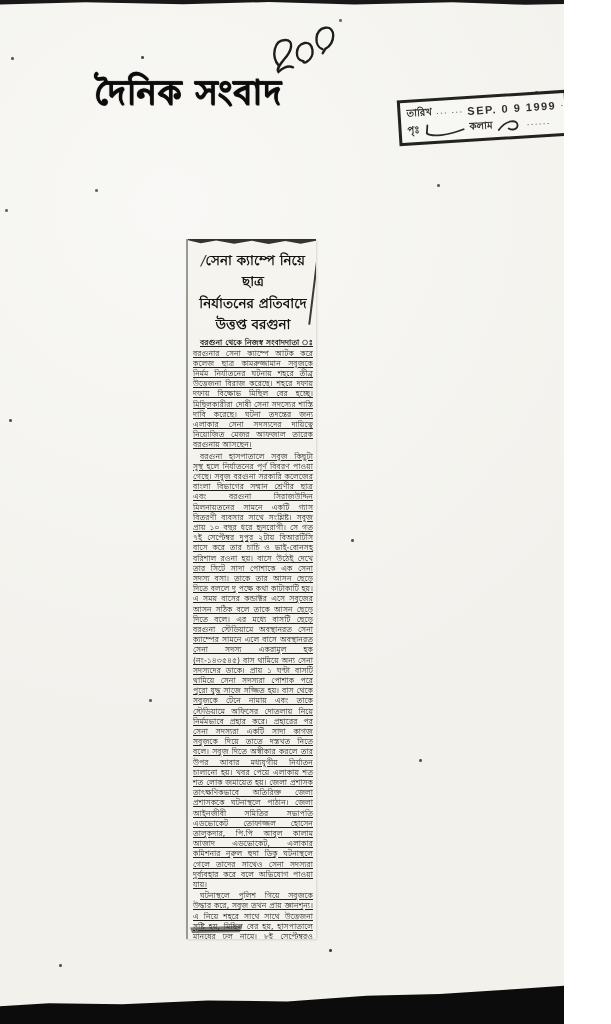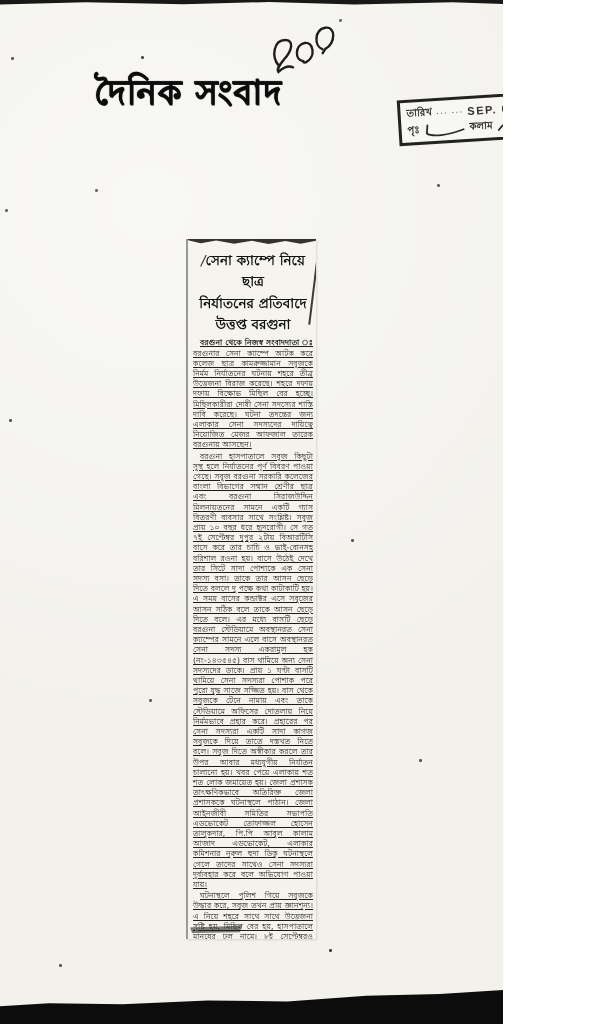--- a/index.html
+++ b/index.html
@@ -1,18 +1,18 @@
 <!DOCTYPE html>
 <html><head>
 <meta charset="utf-8">
 <style>
   html,body{margin:0;padding:0;}
   .page{
     position:relative;
-    width:503px;height:1024px;
+    width:564px;height:1024px;
     background:
       radial-gradient(circle at 30% 20%, rgba(255,255,255,.5), rgba(0,0,0,0) 60%),
       #f2f1ec;
     overflow:hidden;
     font-family:"Liberation Serif", serif;
     color:#1b1b1b;
   }
   
   .top-edge{
     position:absolute;left:0;top:0;width:611px;height:5px;background:#181818;

